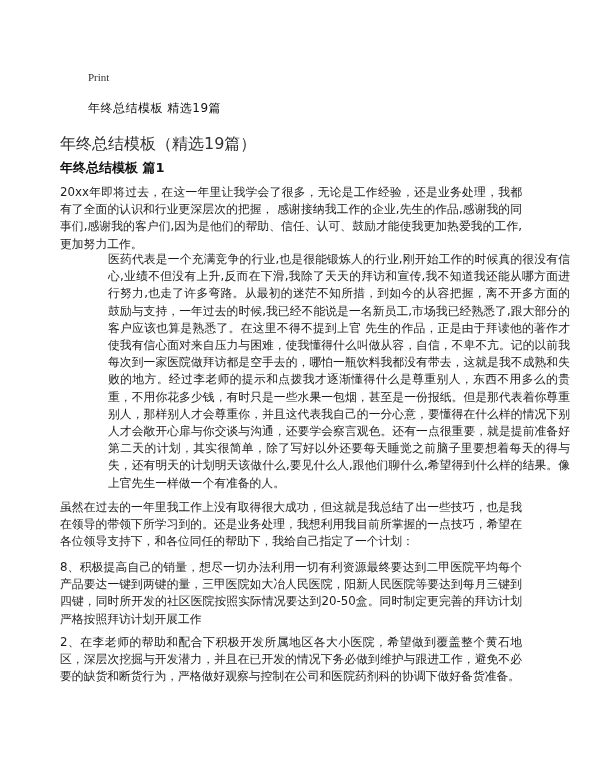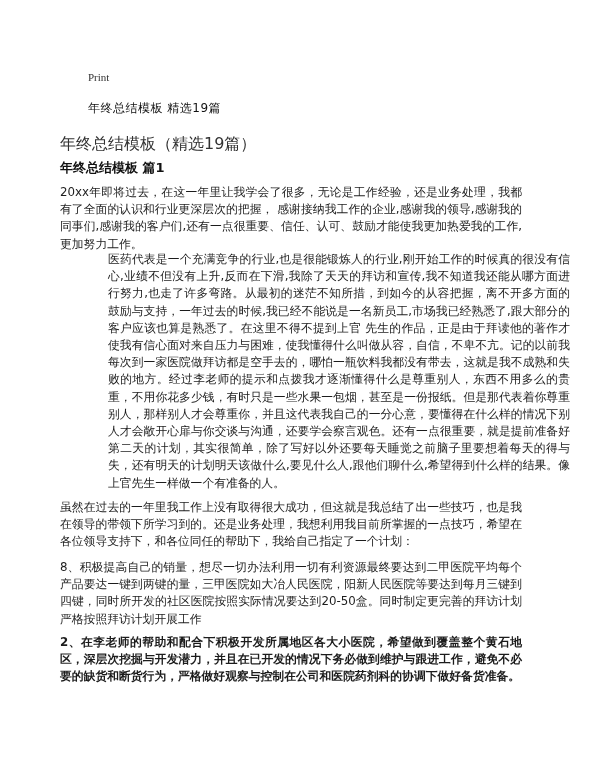--- a/index.html
+++ b/index.html
@@ -7,28 +7,28 @@
   .page { position: absolute; left: 88px; top: 0; width: 440px; }
   .print { position: absolute; top: 71px; left: 0; font-family: "Liberation Serif", serif; font-size: 11px; color: #333; }
   .title { position: absolute; top: 100px; left: 0; width: 440px; font-size: 12px; color: #111; letter-spacing: 0.5px; }
   .subtitle { position: absolute; top: 134px; left: -28px; font-size: 16px; color: #333; }
   .section-head { position: absolute; top: 159px; left: -28px; font-size: 13px; font-weight: bold; color: #111; }
   .para { position: absolute; left: -28px; width: 462px; font-size: 11.8px; line-height: 17.2px; color: #1c1c1c; text-align: justify; text-justify: inter-character; word-break: break-all; }
   .p1 { top: 184px; }
   .p2 { top: 251px; margin-left: 48px; }
   .p3 { top: 499px; }
   .p4 { top: 559px; }
-  .p5 { top: 634px; font-weight: bold; }
+  .p5 { top: 634px; }
 </style>
 </head>
 <body>
 
 <div class="page">
   <div class="print">Print</div>
   <div class="title">年终总结模板 精选19篇</div>
   <div class="subtitle">年终总结模板（精选19篇）</div>
   <div class="section-head">年终总结模板 篇1</div>
-  <div class="para p1">20xx年即将过去，在这一年里让我学会了很多，无论是工作经验，还是业务处理，我都有了全面的认识和行业更深层次的把握， 感谢接纳我工作的企业,感谢我的领导,感谢我的同事们,感谢我的客户们,还有一点很重要、信任、认可、鼓励才能使我更加热爱我的工作,更加努力工作。</div>
+  <div class="para p1">20xx年即将过去，在这一年里让我学会了很多，无论是工作经验，还是业务处理，我都有了全面的认识和行业更深层次的把握， 感谢接纳我工作的企业,先生的作品,感谢我的同事们,感谢我的客户们,因为是他们的帮助、信任、认可、鼓励才能使我更加热爱我的工作,更加努力工作。</div>
   <div class="para p2">医药代表是一个充满竞争的行业,也是很能锻炼人的行业,刚开始工作的时候真的很没有信心,业绩不但没有上升,反而在下滑,我除了天天的拜访和宣传,我不知道我还能从哪方面进行努力,也走了许多弯路。从最初的迷茫不知所措，到如今的从容把握，离不开多方面的鼓励与支持，一年过去的时候,我已经不能说是一名新员工,市场我已经熟悉了,跟大部分的客户应该也算是熟悉了。在这里不得不提到上官 先生的作品，正是由于拜读他的著作才使我有信心面对来自压力与困难，使我懂得什么叫做从容，自信，不卑不亢。记的以前我每次到一家医院做拜访都是空手去的，哪怕一瓶饮料我都没有带去，这就是我不成熟和失败的地方。经过李老师的提示和点拨我才逐渐懂得什么是尊重别人，东西不用多么的贵重，不用你花多少钱，有时只是一些水果一包烟，甚至是一份报纸。但是那代表着你尊重别人，那样别人才会尊重你，并且这代表我自己的一分心意，要懂得在什么样的情况下别人才会敞开心扉与你交谈与沟通，还要学会察言观色。还有一点很重要，就是提前准备好第二天的计划，其实很简单，除了写好以外还要每天睡觉之前脑子里要想着每天的得与失，还有明天的计划明天该做什么,要见什么人,跟他们聊什么,希望得到什么样的结果。像上官先生一样做一个有准备的人。</div>
   <div class="para p3">虽然在过去的一年里我工作上没有取得很大成功，但这就是我总结了出一些技巧，也是我在领导的带领下所学习到的。还是业务处理，我想利用我目前所掌握的一点技巧，希望在各位领导支持下，和各位同任的帮助下，我给自己指定了一个计划：</div>
   <div class="para p4">8、积极提高自己的销量，想尽一切办法利用一切有利资源最终要达到二甲医院平均每个产品要达一键到两键的量，三甲医院如大冶人民医院，阳新人民医院等要达到每月三键到四键，同时所开发的社区医院按照实际情况要达到20-50盒。同时制定更完善的拜访计划严格按照拜访计划开展工作</div>
   <div class="para p5">2、在李老师的帮助和配合下积极开发所属地区各大小医院，希望做到覆盖整个黄石地区，深层次挖掘与开发潜力，并且在已开发的情况下务必做到维护与跟进工作，避免不必要的缺货和断货行为，严格做好观察与控制在公司和医院药剂科的协调下做好备货准备。</div>
 </div>
 
 </body></html>

